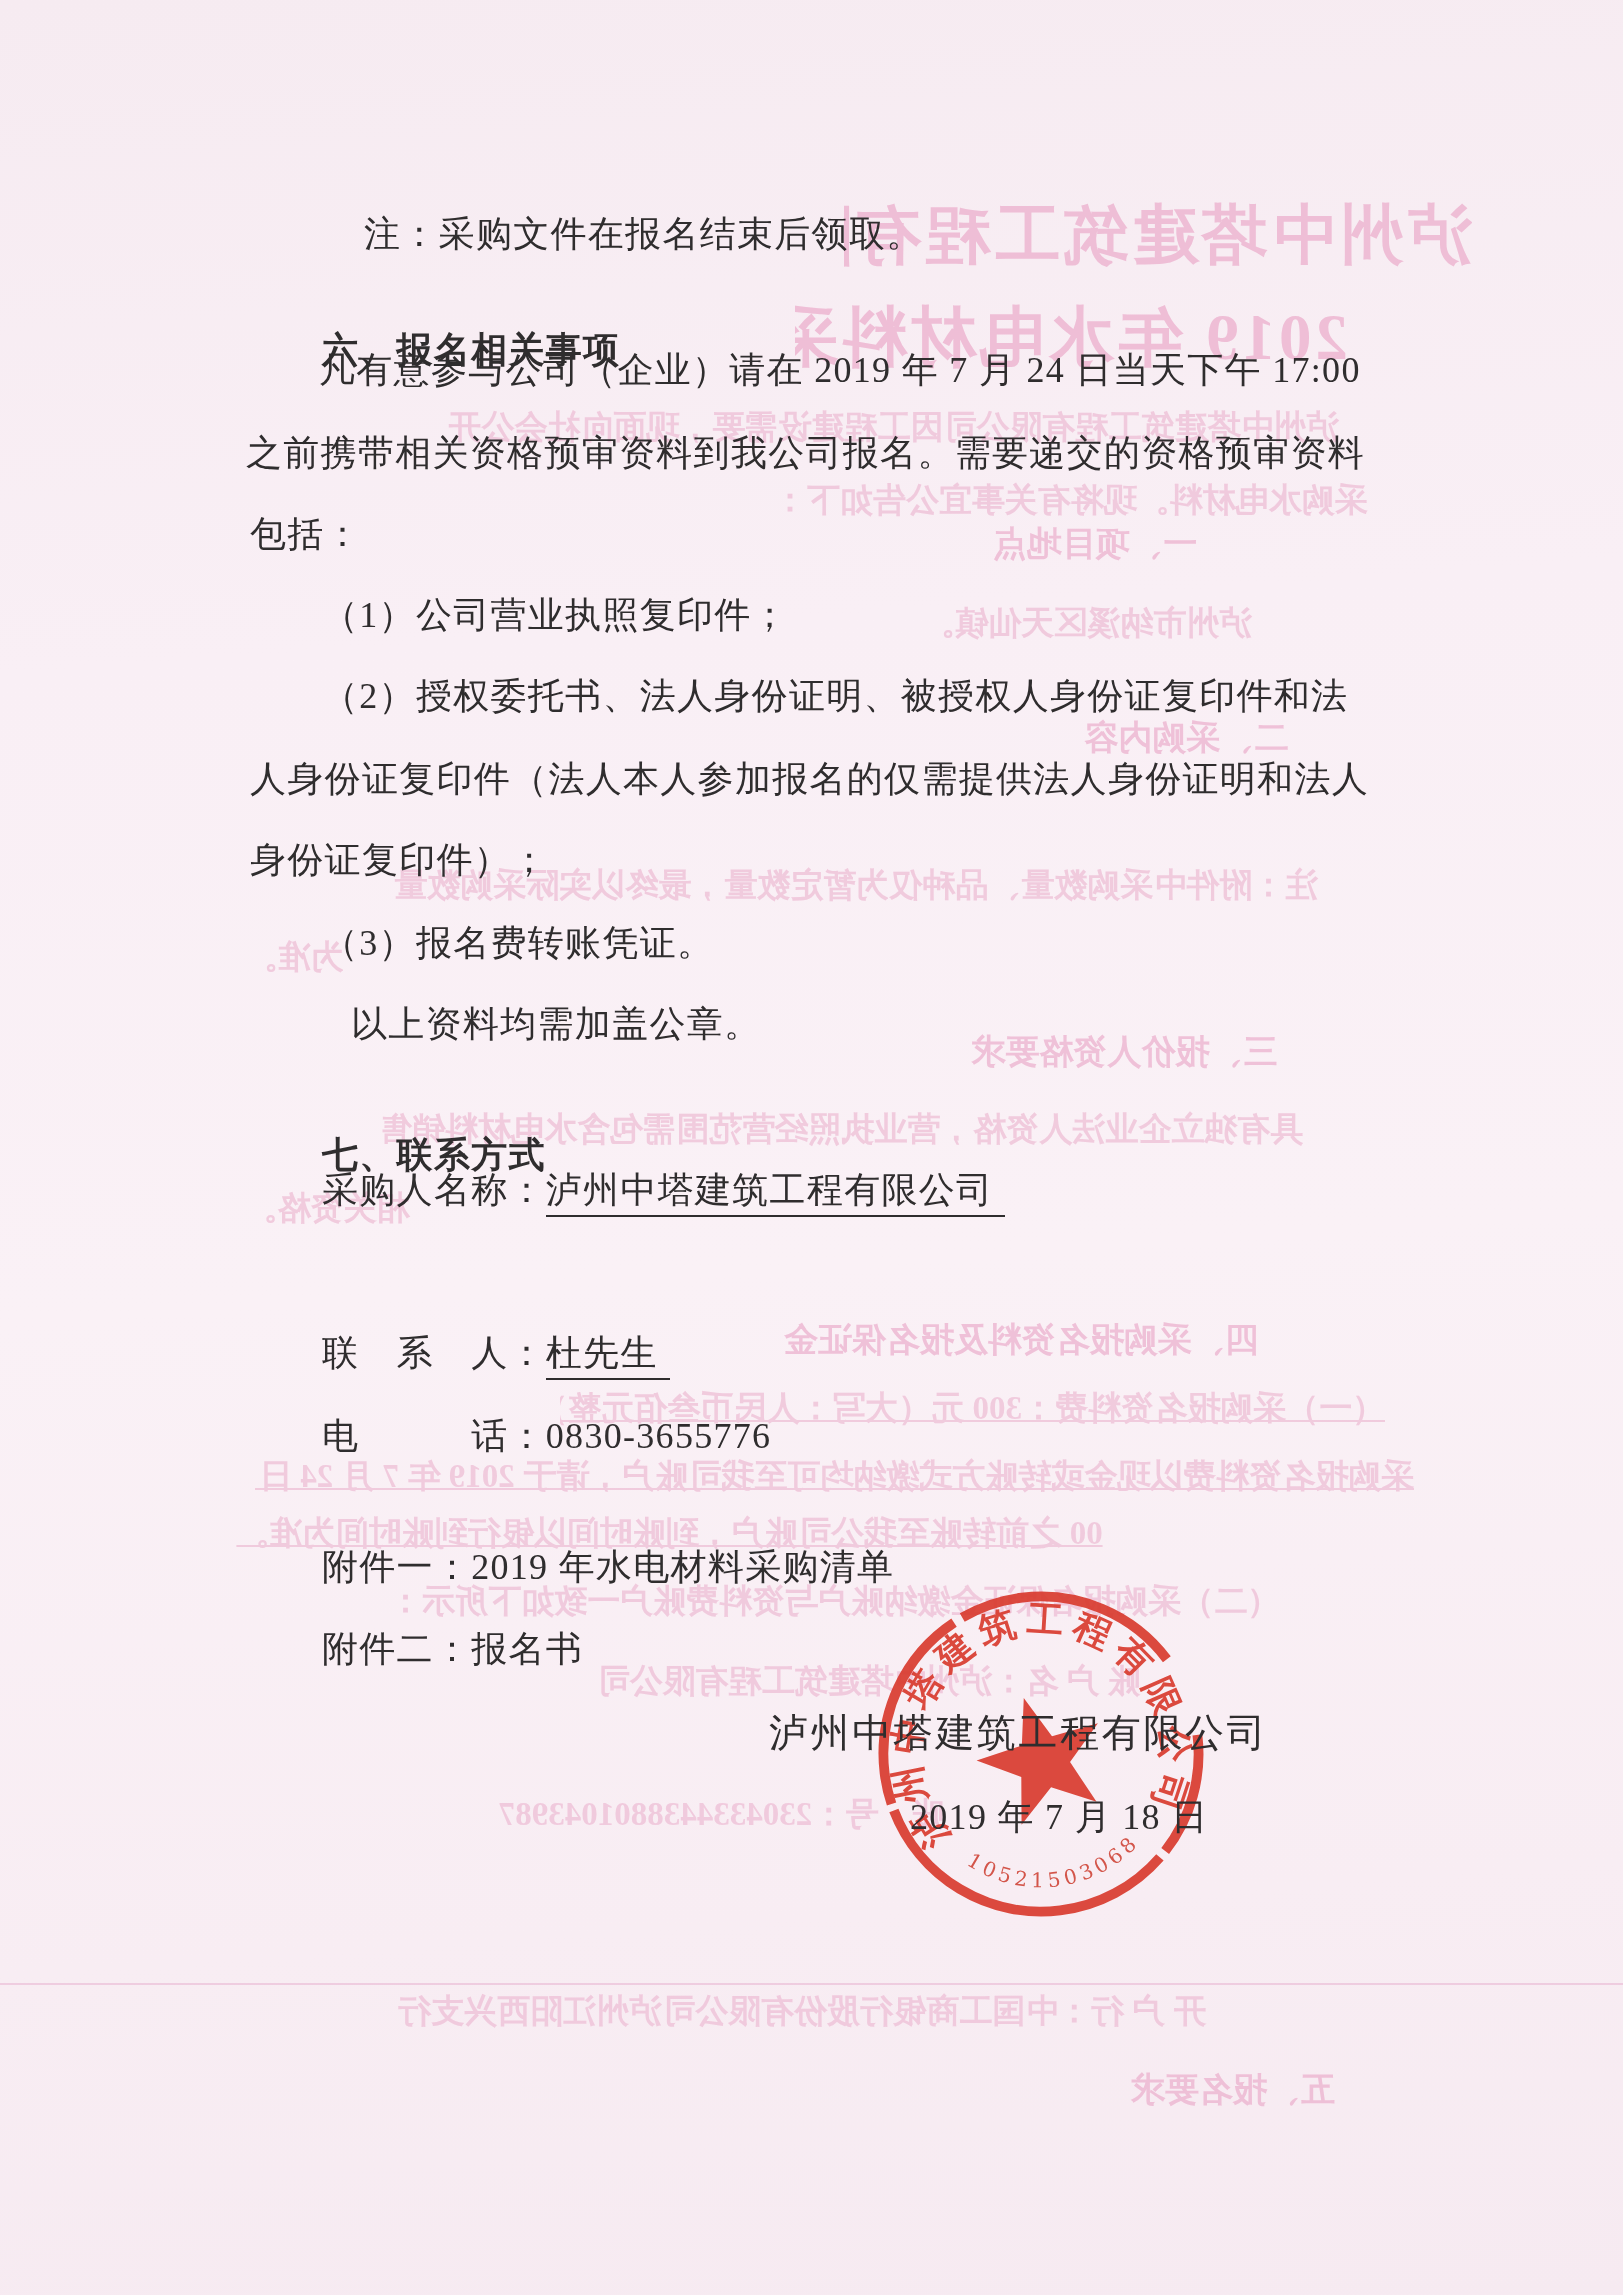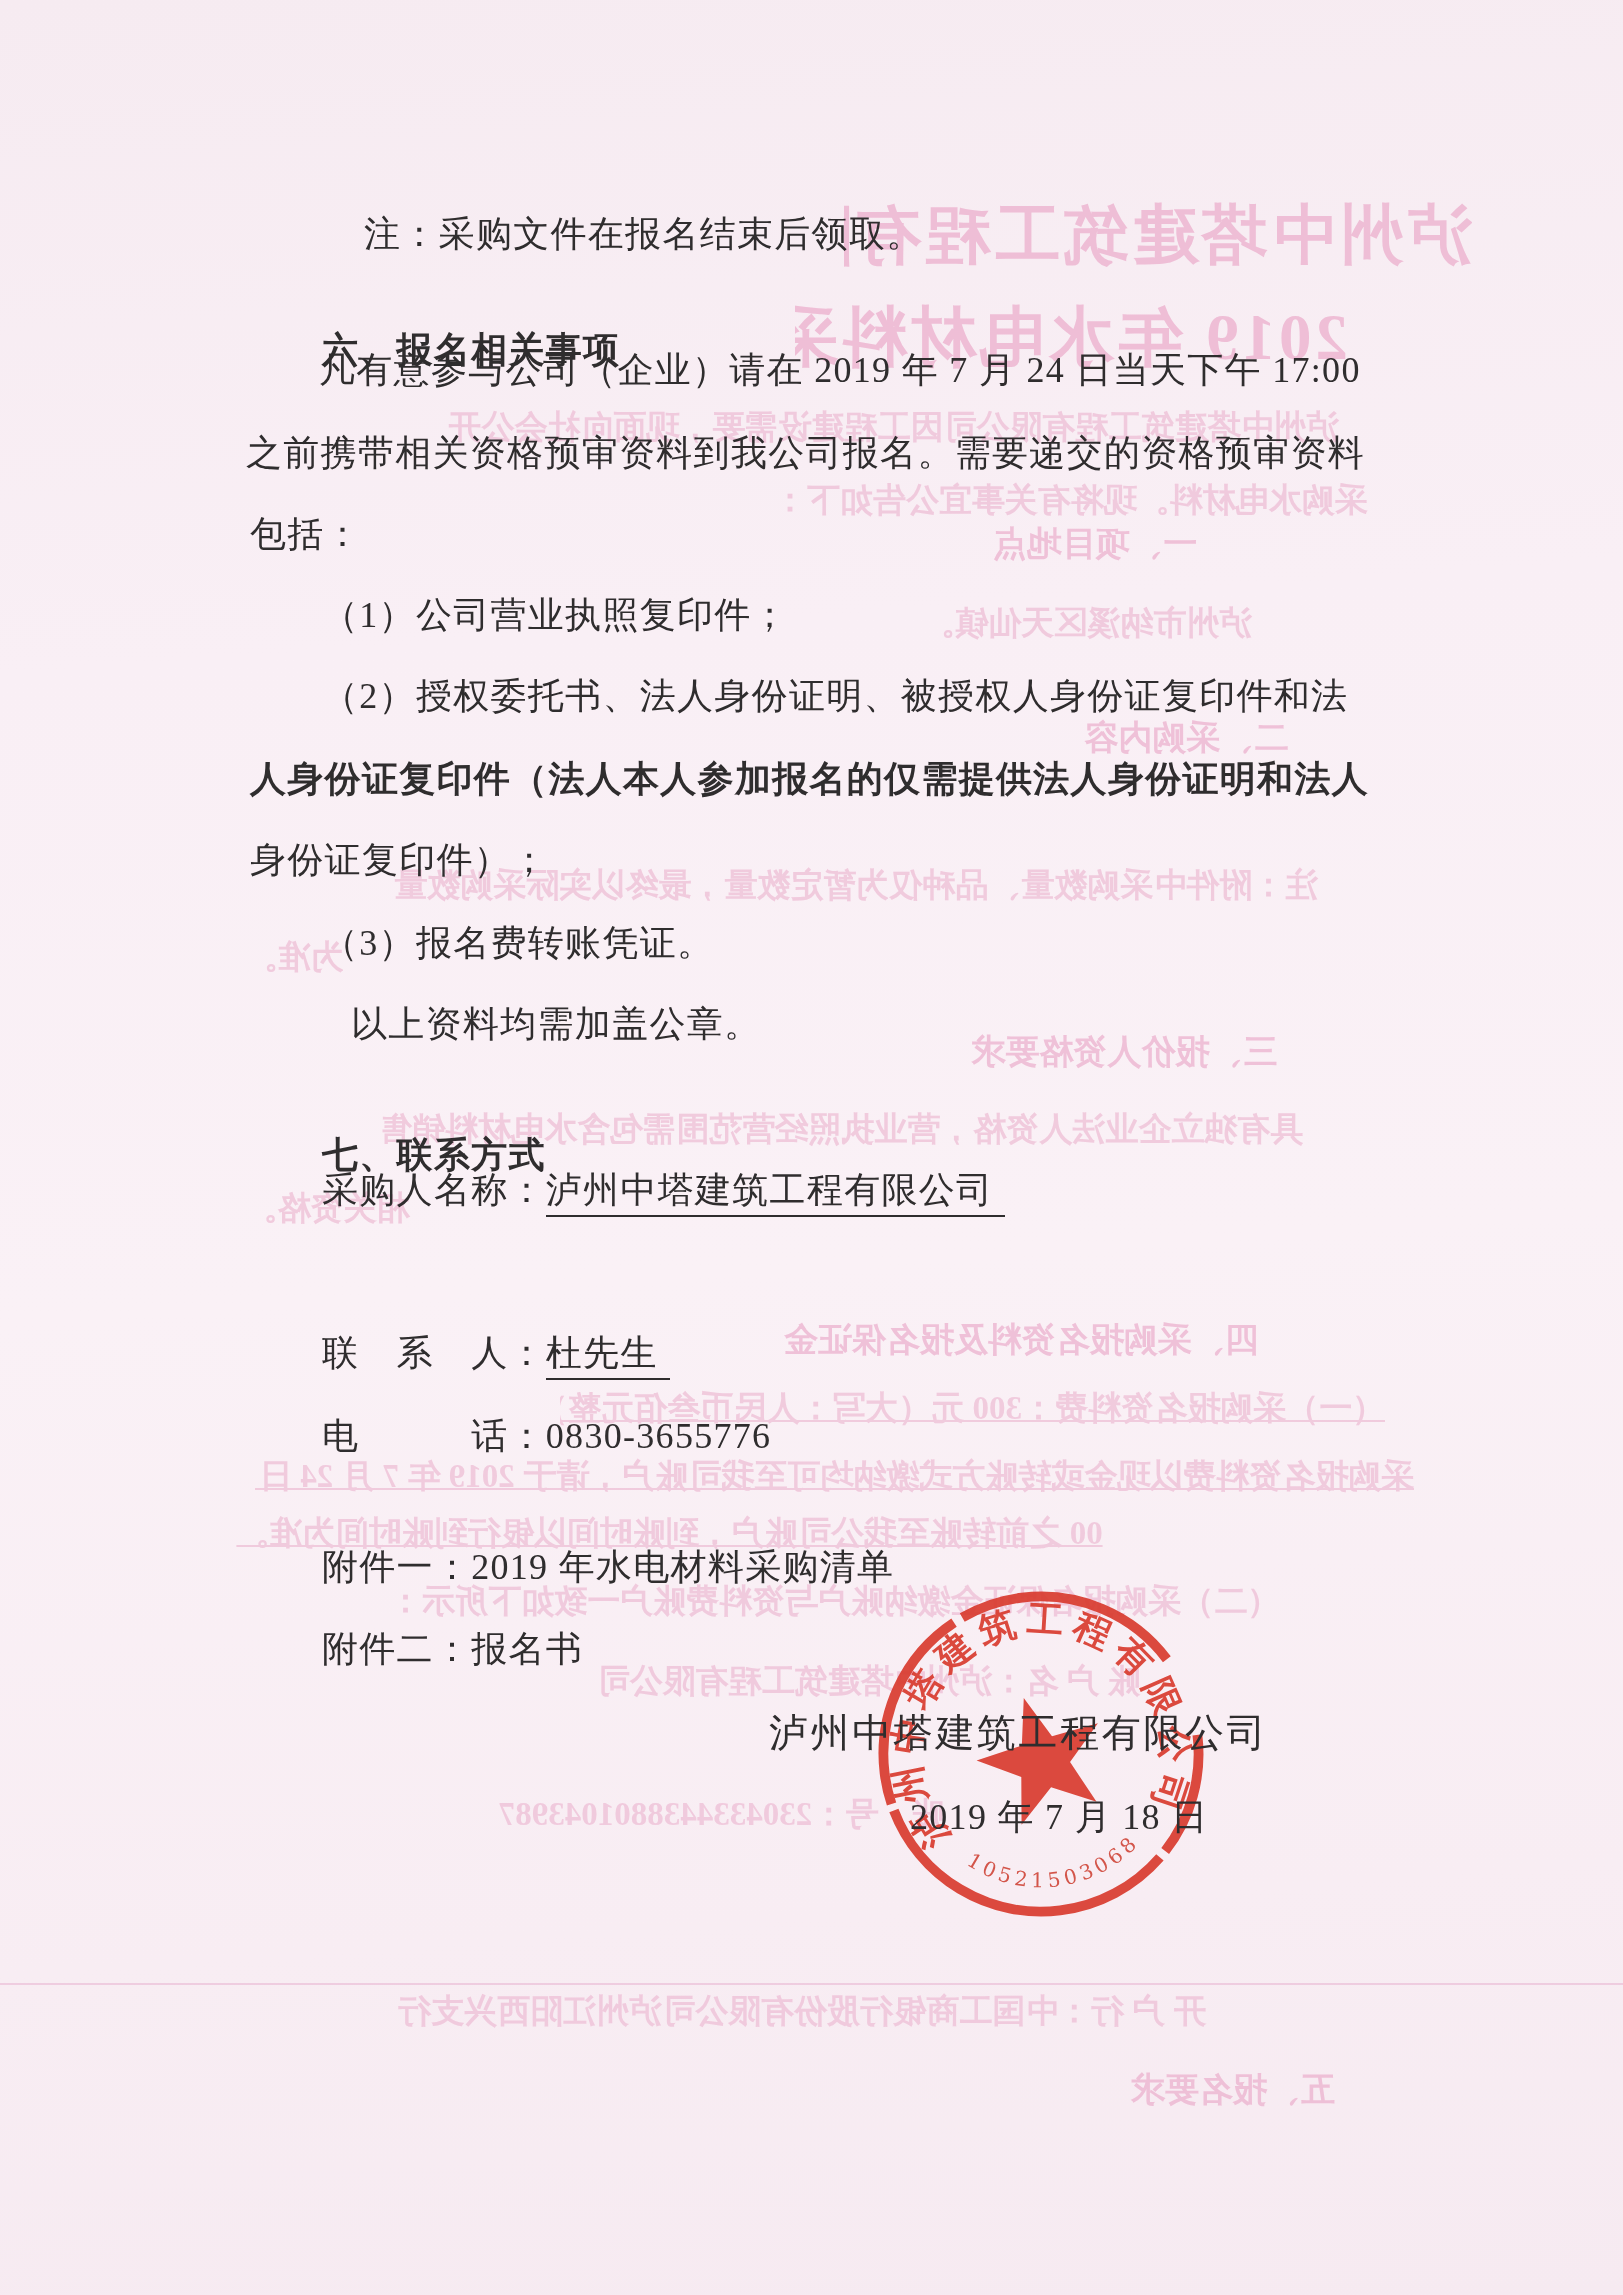--- a/index.html
+++ b/index.html
@@ -79,21 +79,21 @@
   <div class="bleed b-head" style="left:1113px;top:2067px;width:239px;font-size:34px;">五、报名要求</div>
   <div class="crease"></div>
 
   <div class="ln" style="left:322px;top:212px;margin-left:42px;">注：采购文件在报名结束后领取。</div>
   <div class="ln bold" style="left:322px;top:281px;">六、报名相关事项</div>
   <div class="ln" style="left:319px;top:348px;">凡有意参与公司（企业）请在 2019 年 7 月 24 日当天下午 17:00</div>
   <div class="ln" style="left:246px;top:431px;text-align:center;">之前携带相关资格预审资料到我公司报名。需要递交的资格预审资料</div>
   <div class="ln" style="left:250px;top:512px;">包括：</div>
   <div class="ln" style="left:322px;top:593px;">（1）公司营业执照复印件；</div>
   <div class="ln" style="left:322px;top:674px;">（2）授权委托书、法人身份证明、被授权人身份证复印件和法</div>
-  <div class="ln" style="left:250px;top:757px;font-weight:bold;">人身份证复印件（法人本人参加报名的仅需提供法人身份证明和法人</div>
+  <div class="ln" style="left:250px;top:757px;">人身份证复印件（法人本人参加报名的仅需提供法人身份证明和法人</div>
   <div class="ln" style="left:250px;top:838px;">身份证复印件）；</div>
   <div class="ln" style="left:322px;top:921px;">（3）报名费转账凭证。</div>
   <div class="ln" style="left:351px;top:1002px;">以上资料均需加盖公章。</div>
   <div class="ln bold" style="left:322px;top:1086px;">七、联系方式</div>
 
   <div class="ln" style="left:322px;top:1168px;">
     <span>采购人名称：</span><span class="u">泸州中塔建筑工程有限公司</span>
   </div>
   <div class="ln" style="left:322px;top:1331px;">
     <span>联　系　人：</span><span class="u">杜先生</span>

